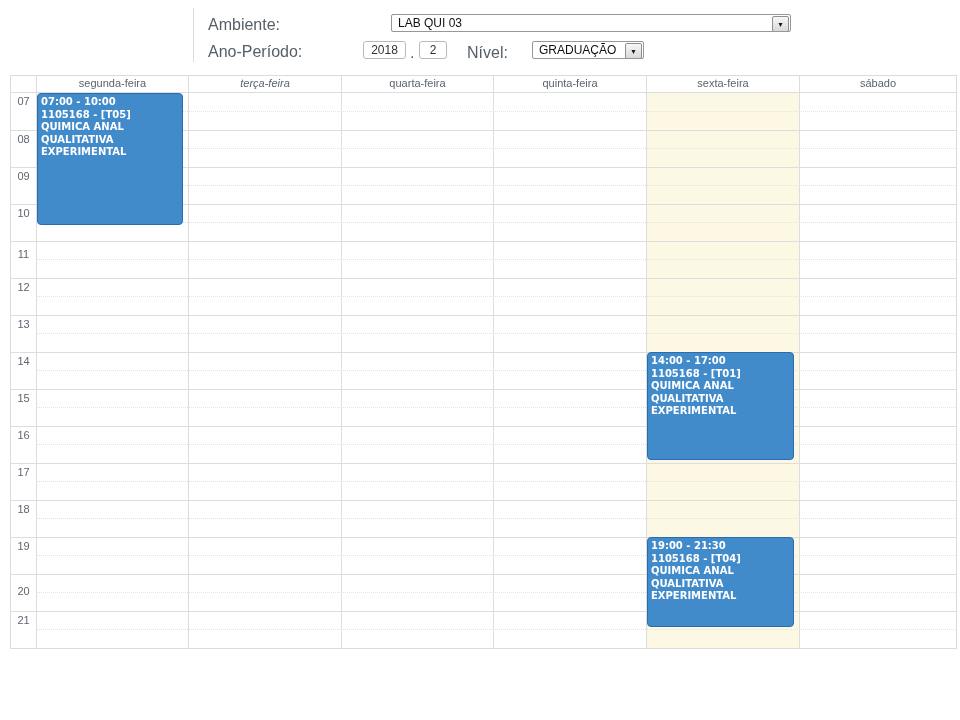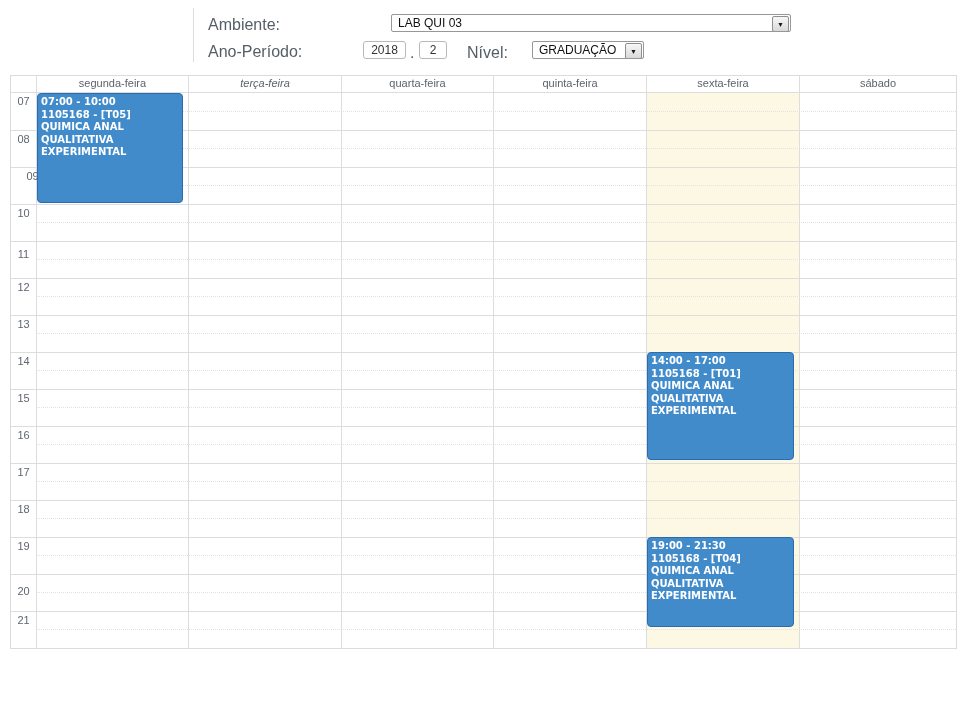--- a/index.html
+++ b/index.html
@@ -104,21 +104,21 @@
       <div class="daycol" style="left: 482px; width: 153px;"></div>
       <div class="daycol" style="left: 635px; width: 153px; background: rgb(252, 248, 227);"></div>
       <div class="daycol" style="left: 788px; width: 157px;"></div>
       <div class="minorline" style="top: 18px;"></div>
       <div class="hourlabel" style="top: 2px;">07</div>
       <div class="hourline" style="top: 37px;"></div>
       <div class="minorline" style="top: 55px;"></div>
       <div class="hourlabel" style="top: 40px;">08</div>
       <div class="hourline" style="top: 74px;"></div>
       <div class="minorline" style="top: 92px;"></div>
-      <div class="hourlabel" style="top: 77px; margin-left: 9px;">09</div>
+      <div class="hourlabel" style="top: 77px;">09</div>
       <div class="hourline" style="top: 111px;"></div>
       <div class="minorline" style="top: 129px;"></div>
       <div class="hourlabel" style="top: 114px; text-align: center;">10</div>
       <div class="hourline" style="top: 148px;"></div>
       <div class="minorline" style="top: 166px;"></div>
       <div class="hourlabel" style="top: 155px;">11</div>
       <div class="hourline" style="top: 185px;"></div>
       <div class="minorline" style="top: 203px;"></div>
       <div class="hourlabel" style="top: 188px;">12</div>
       <div class="hourline" style="top: 222px;"></div>
@@ -141,21 +141,21 @@
       <div class="hourlabel" style="top: 410px;">18</div>
       <div class="hourline" style="top: 444px;"></div>
       <div class="minorline" style="top: 462px;"></div>
       <div class="hourlabel" style="top: 447px;">19</div>
       <div class="hourline" style="top: 481px;"></div>
       <div class="minorline" style="top: 499px;"></div>
       <div class="hourlabel" style="top: 492px;">20</div>
       <div class="hourline" style="top: 518px;"></div>
       <div class="minorline" style="top: 536px;"></div>
       <div class="hourlabel" style="top: 521px;">21</div>
-      <div class="event" style="left: 26px; width: 146px; top: 0px; height: 110px; background: rgb(66, 139, 202); border: 1px solid rgb(42, 108, 176);">
+      <div class="event" style="left: 26px; width: 146px; top: 0px; height: 132px; background: rgb(66, 139, 202); border: 1px solid rgb(42, 108, 176);">
         <div>07:00 - 10:00</div>
         <div>1105168 - [T05]</div>
         <div>QUIMICA ANAL</div>
         <div>QUALITATIVA</div>
         <div>EXPERIMENTAL</div>
       </div>
       <div class="event" style="left: 636px; width: 147px; top: 259px; height: 108px; background: rgb(66, 139, 202); border: 1px solid rgb(42, 108, 176);">
         <div>14:00 - 17:00</div>
         <div>1105168 - [T01]</div>
         <div>QUIMICA ANAL</div>

